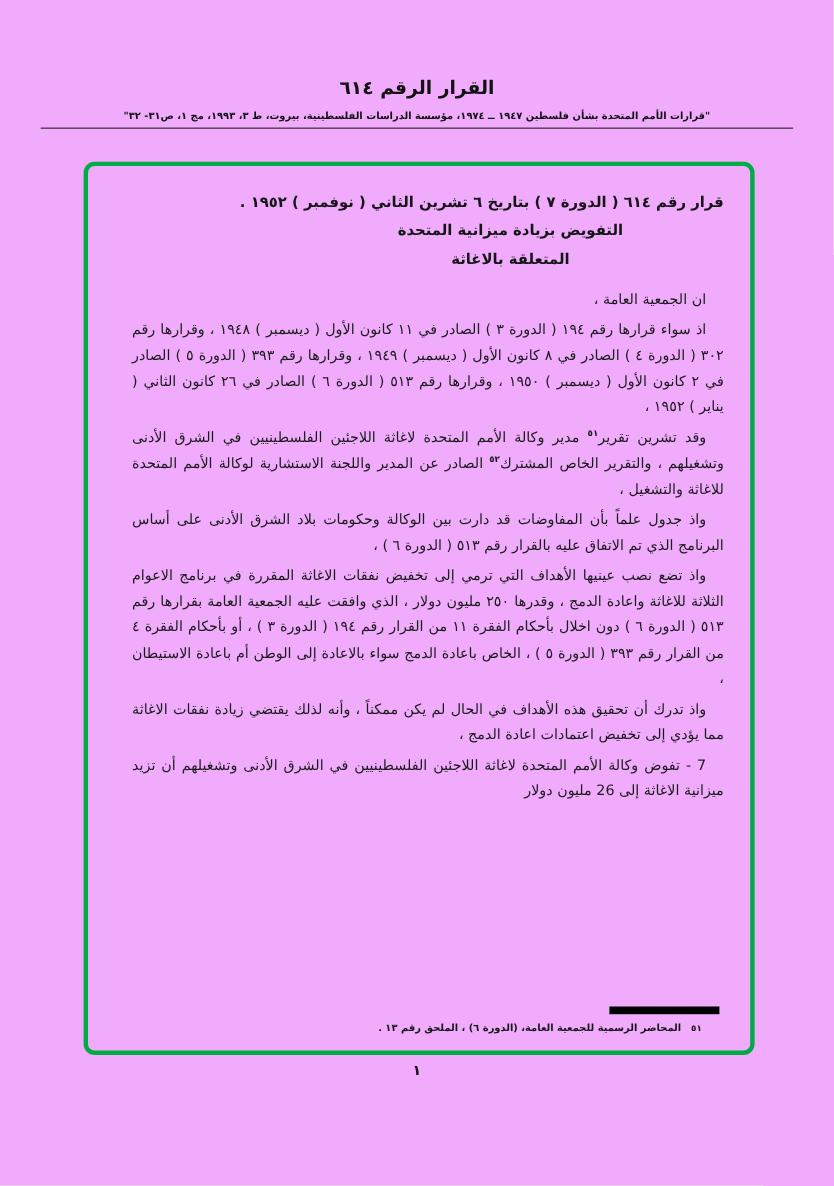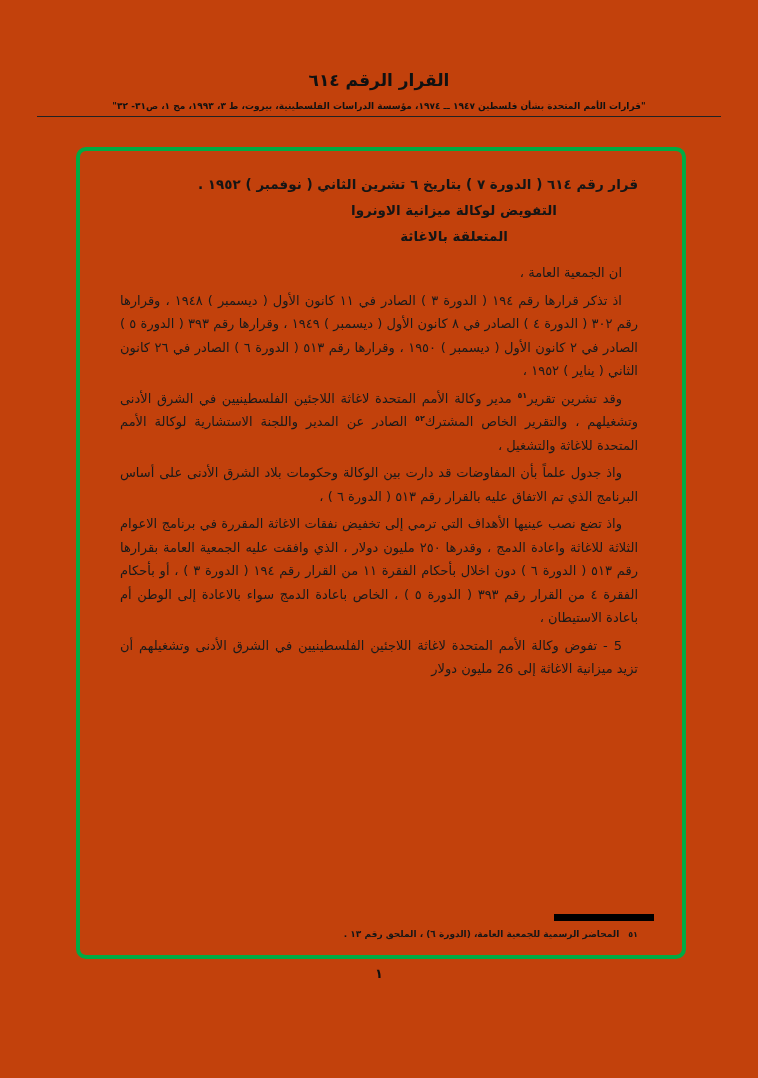--- a/index.html
+++ b/index.html
@@ -4,21 +4,21 @@
 <style>
   * { box-sizing: border-box; margin: 0; padding: 0; }
   html, body { background: #ffffff; }
   body {
     width: 758px; height: 1078px;
     font-family: "DejaVu Sans", sans-serif;
     color: #111111;
     position: relative;
     overflow: hidden;
   }
-  .page { position: relative; width: 758px; height: 1078px; background: #c2410c; }
+  .page { position: relative; width: 758px; height: 1078px; background: #f0abfc; }
 
   .doc-title {
     padding-top: 70px;
     text-align: center;
     font-size: 17px;
     font-weight: 700;
     direction: rtl;
   }
   .citation {
     margin-top: 11px;
@@ -34,21 +34,21 @@
     border-top: 1.5px solid #222;
     height: 0;
   }
 
   .frame {
     position: absolute;
     left: 76px; top: 147px;
     width: 610px; height: 812px;
     border: 4px solid #00ab44;
     border-radius: 10px;
-    padding: 20px 44px 70px 40px;
+    padding: 20px 24px 70px 40px;
     direction: rtl;
     overflow: hidden;
   }
 
   .headings { margin-bottom: 12px; }
   .h-line { font-weight: 700; font-size: 13.5px; line-height: 26px; color: #151515; }
   .h1 { text-align: right; }
   .h2, .h3 { text-align: center; padding-left: 150px; }
 
   .body-text p {
@@ -104,38 +104,39 @@
   <div class="doc-title">القرار الرقم ٦١٤</div>
 
   <div class="citation">"قرارات الأمم المتحدة بشأن فلسطين ١٩٤٧ ــ ١٩٧٤، مؤسسة الدراسات الفلسطينية، بيروت، ط ٣، ١٩٩٣، مج ١، ص٣١- ٣٢"</div>
 
   <div class="header-rule"></div>
 
   <div class="frame">
 
     <div class="headings">
       <div class="h-line h1">قرار رقم ٦١٤ ( الدورة ٧ ) بتاريخ ٦ تشرين الثاني ( نوفمبر ) ١٩٥٢ .</div>
-      <div class="h-line h2">التفويض لوكالة ميزانية الاونروا</div>
+      <div class="h-line h2">التفويض بزيادة ميزانية المتحدة</div>
       <div class="h-line h3">المتعلقة بالاغاثة</div>
     </div>
 
     <div class="body-text">
 
       <p><span class="lead">ان الجمعية العامة ،</span></p>
 
-      <p><span class="lead">اذ تذكر</span><span> قرارها رقم ١٩٤ ( الدورة ٣ ) الصادر في ١١ كانون الأول ( ديسمبر ) ١٩٤٨ ، وقرارها رقم ٣٠٢ ( الدورة ٤ ) الصادر في ٨ كانون الأول ( ديسمبر ) ١٩٤٩ ، وقرارها رقم ٣٩٣ ( الدورة ٥ ) الصادر في ٢ كانون الأول ( ديسمبر ) ١٩٥٠ ، وقرارها رقم ٥١٣ ( الدورة ٦ ) الصادر في ٢٦ كانون الثاني ( يناير ) ١٩٥٢ ،</span></p>
+      <p><span class="lead">اذ سواء</span><span> قرارها رقم ١٩٤ ( الدورة ٣ ) الصادر في ١١ كانون الأول ( ديسمبر ) ١٩٤٨ ، وقرارها رقم ٣٠٢ ( الدورة ٤ ) الصادر في ٨ كانون الأول ( ديسمبر ) ١٩٤٩ ، وقرارها رقم ٣٩٣ ( الدورة ٥ ) الصادر في ٢ كانون الأول ( ديسمبر ) ١٩٥٠ ، وقرارها رقم ٥١٣ ( الدورة ٦ ) الصادر في ٢٦ كانون الثاني ( يناير ) ١٩٥٢ ،</span></p>
 
       <p><span class="lead">وقد تشرين تقرير</span><sup class="fn-ref">٥١</sup><span> مدير وكالة الأمم المتحدة لاغاثة اللاجئين الفلسطينيين في الشرق الأدنى وتشغيلهم ، والتقرير الخاص المشترك</span><sup class="fn-ref">٥٢</sup><span> الصادر عن المدير واللجنة الاستشارية لوكالة الأمم المتحدة للاغاثة والتشغيل ،</span></p>
 
       <p><span class="lead">واذ جدول علماً</span><span> بأن المفاوضات قد دارت بين الوكالة وحكومات بلاد الشرق الأدنى على أساس البرنامج الذي تم الاتفاق عليه بالقرار رقم ٥١٣ ( الدورة ٦ ) ،</span></p>
 
       <p><span class="lead">واذ تضع نصب عينيها</span><span> الأهداف التي ترمي إلى تخفيض نفقات الاغاثة المقررة في برنامج الاعوام الثلاثة للاغاثة واعادة الدمج ، وقدرها ٢٥٠ مليون دولار ، الذي وافقت عليه الجمعية العامة بقرارها رقم ٥١٣ ( الدورة ٦ ) دون اخلال بأحكام الفقرة ١١ من القرار رقم ١٩٤ ( الدورة ٣ ) ، أو بأحكام الفقرة ٤ من القرار رقم ٣٩٣ ( الدورة ٥ ) ، الخاص باعادة الدمج سواء بالاعادة إلى الوطن أم باعادة الاستيطان ،</span></p>
 
+      <p><span class="lead">واذ تدرك</span><span> أن تحقيق هذه الأهداف في الحال لم يكن ممكناً ، وأنه لذلك يقتضي زيادة نفقات الاغاثة مما يؤدي إلى تخفيض اعتمادات اعادة الدمج ،</span></p>
 
-      <p><span class="lead">5 - تفوض</span><span> وكالة الأمم المتحدة لاغاثة اللاجئين الفلسطينيين في الشرق الأدنى وتشغيلهم أن تزيد ميزانية الاغاثة إلى 26 مليون دولار</span></p>
+      <p><span class="lead">7 - تفوض</span><span> وكالة الأمم المتحدة لاغاثة اللاجئين الفلسطينيين في الشرق الأدنى وتشغيلهم أن تزيد ميزانية الاغاثة إلى 26 مليون دولار</span></p>
 
     </div>
 
     <div class="footnote-area">
       <div class="fn-bar"></div>
       <div class="footnote"><span class="fn-marker">٥١</span><span>المحاضر الرسمية للجمعية العامة، (الدورة ٦) ، الملحق رقم ١٣ .</span></div>
     </div>
 
   </div>
 

